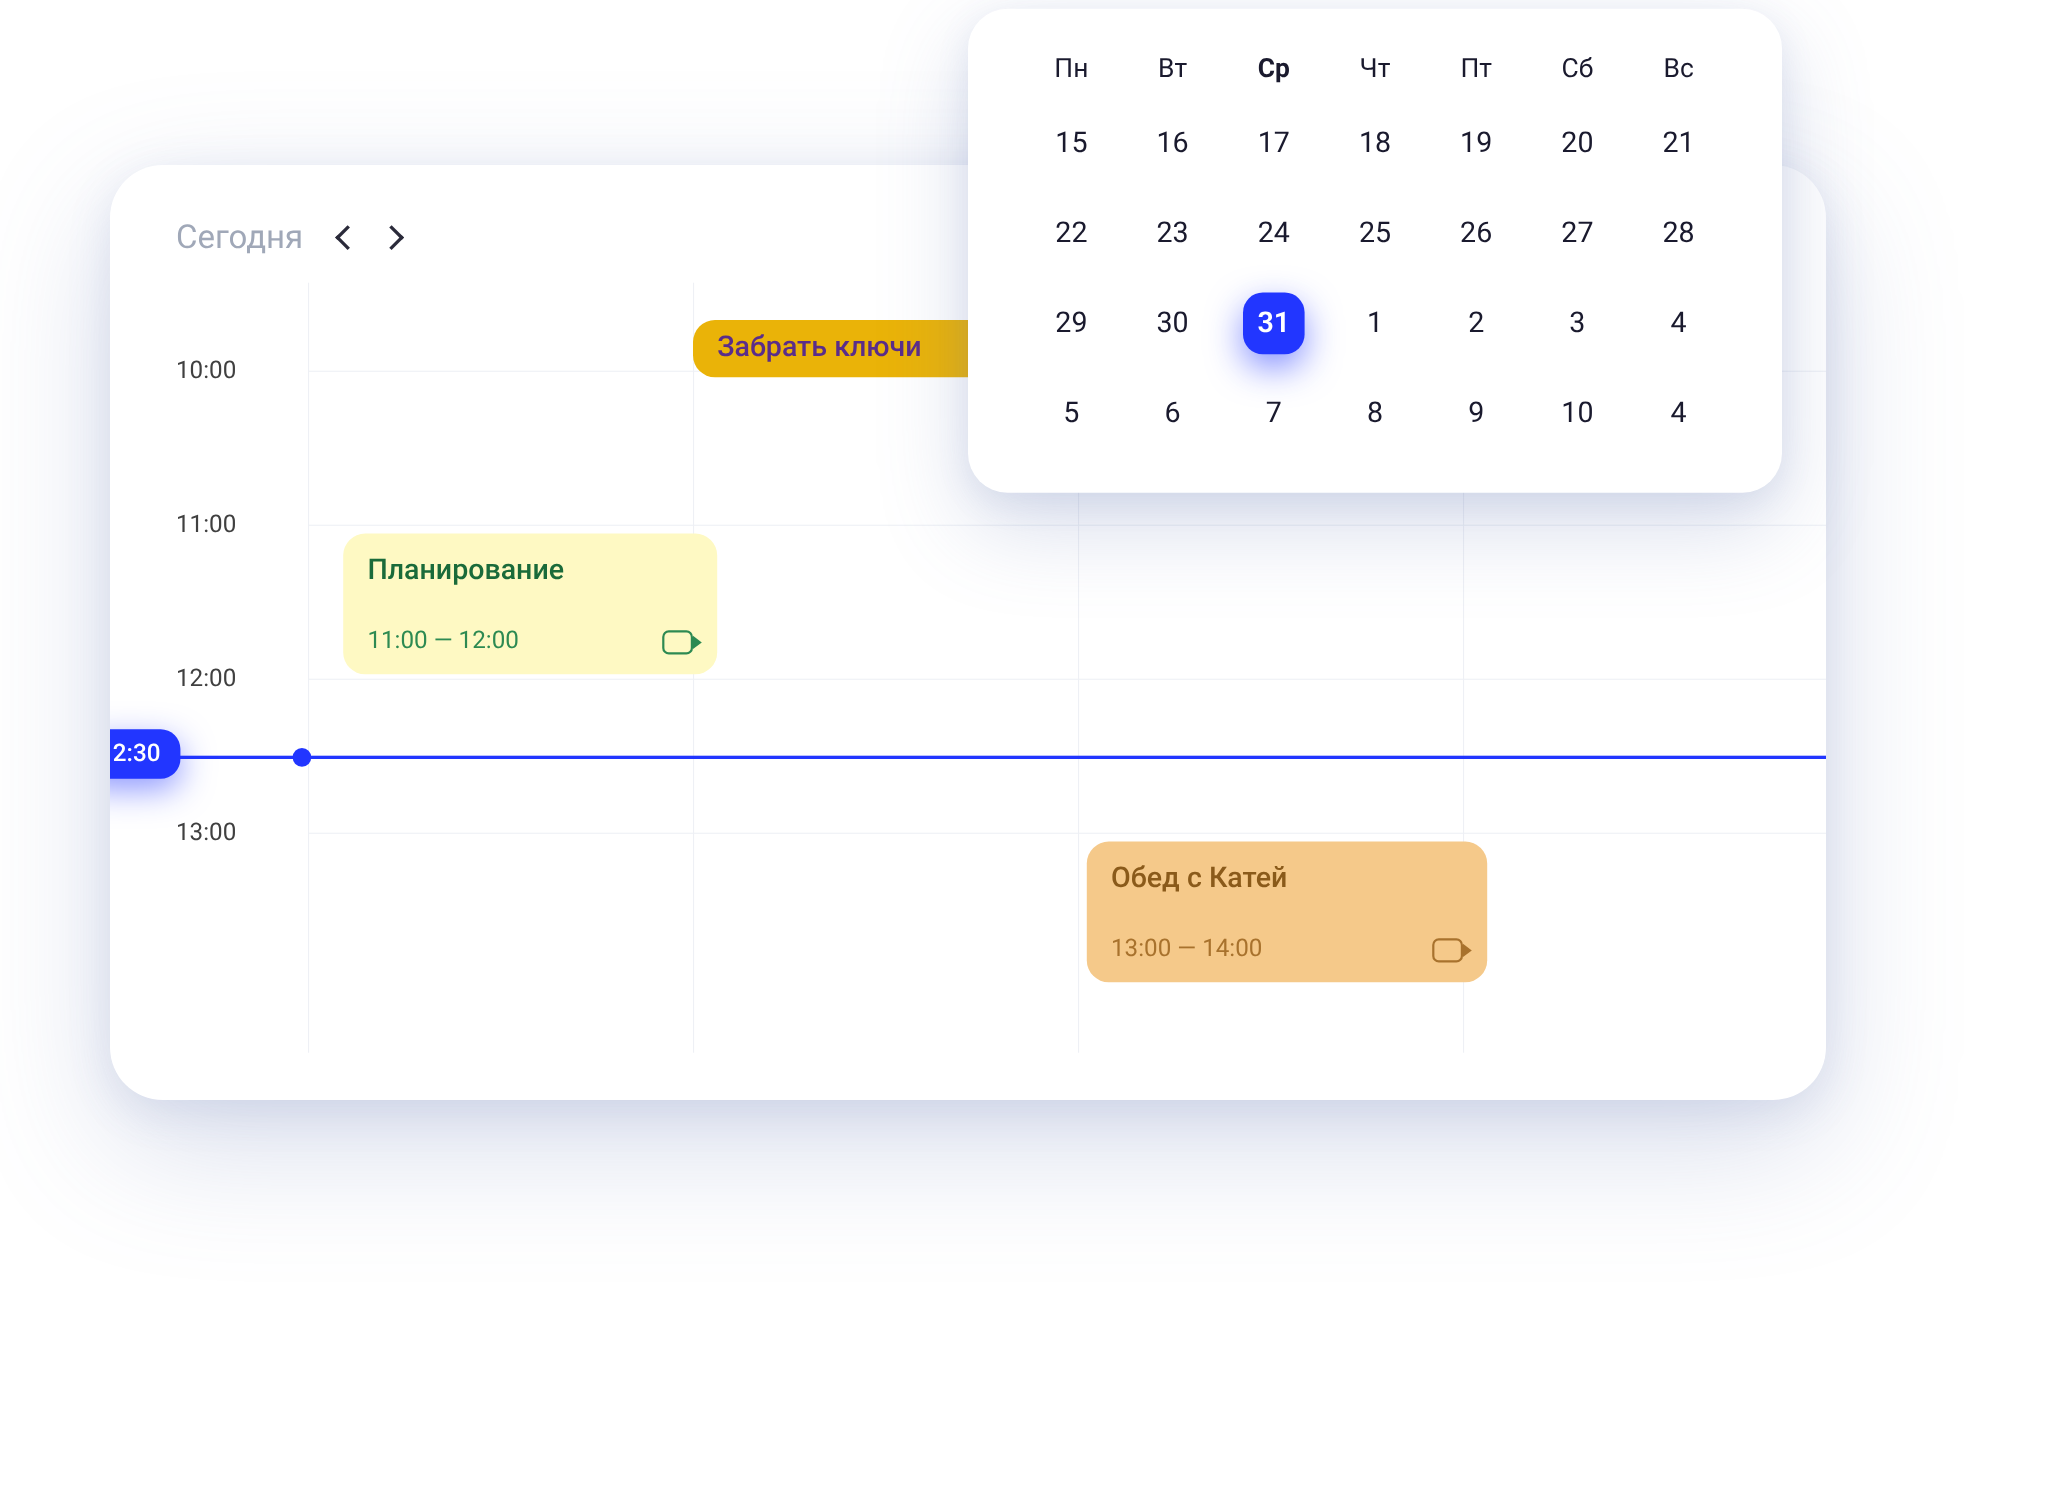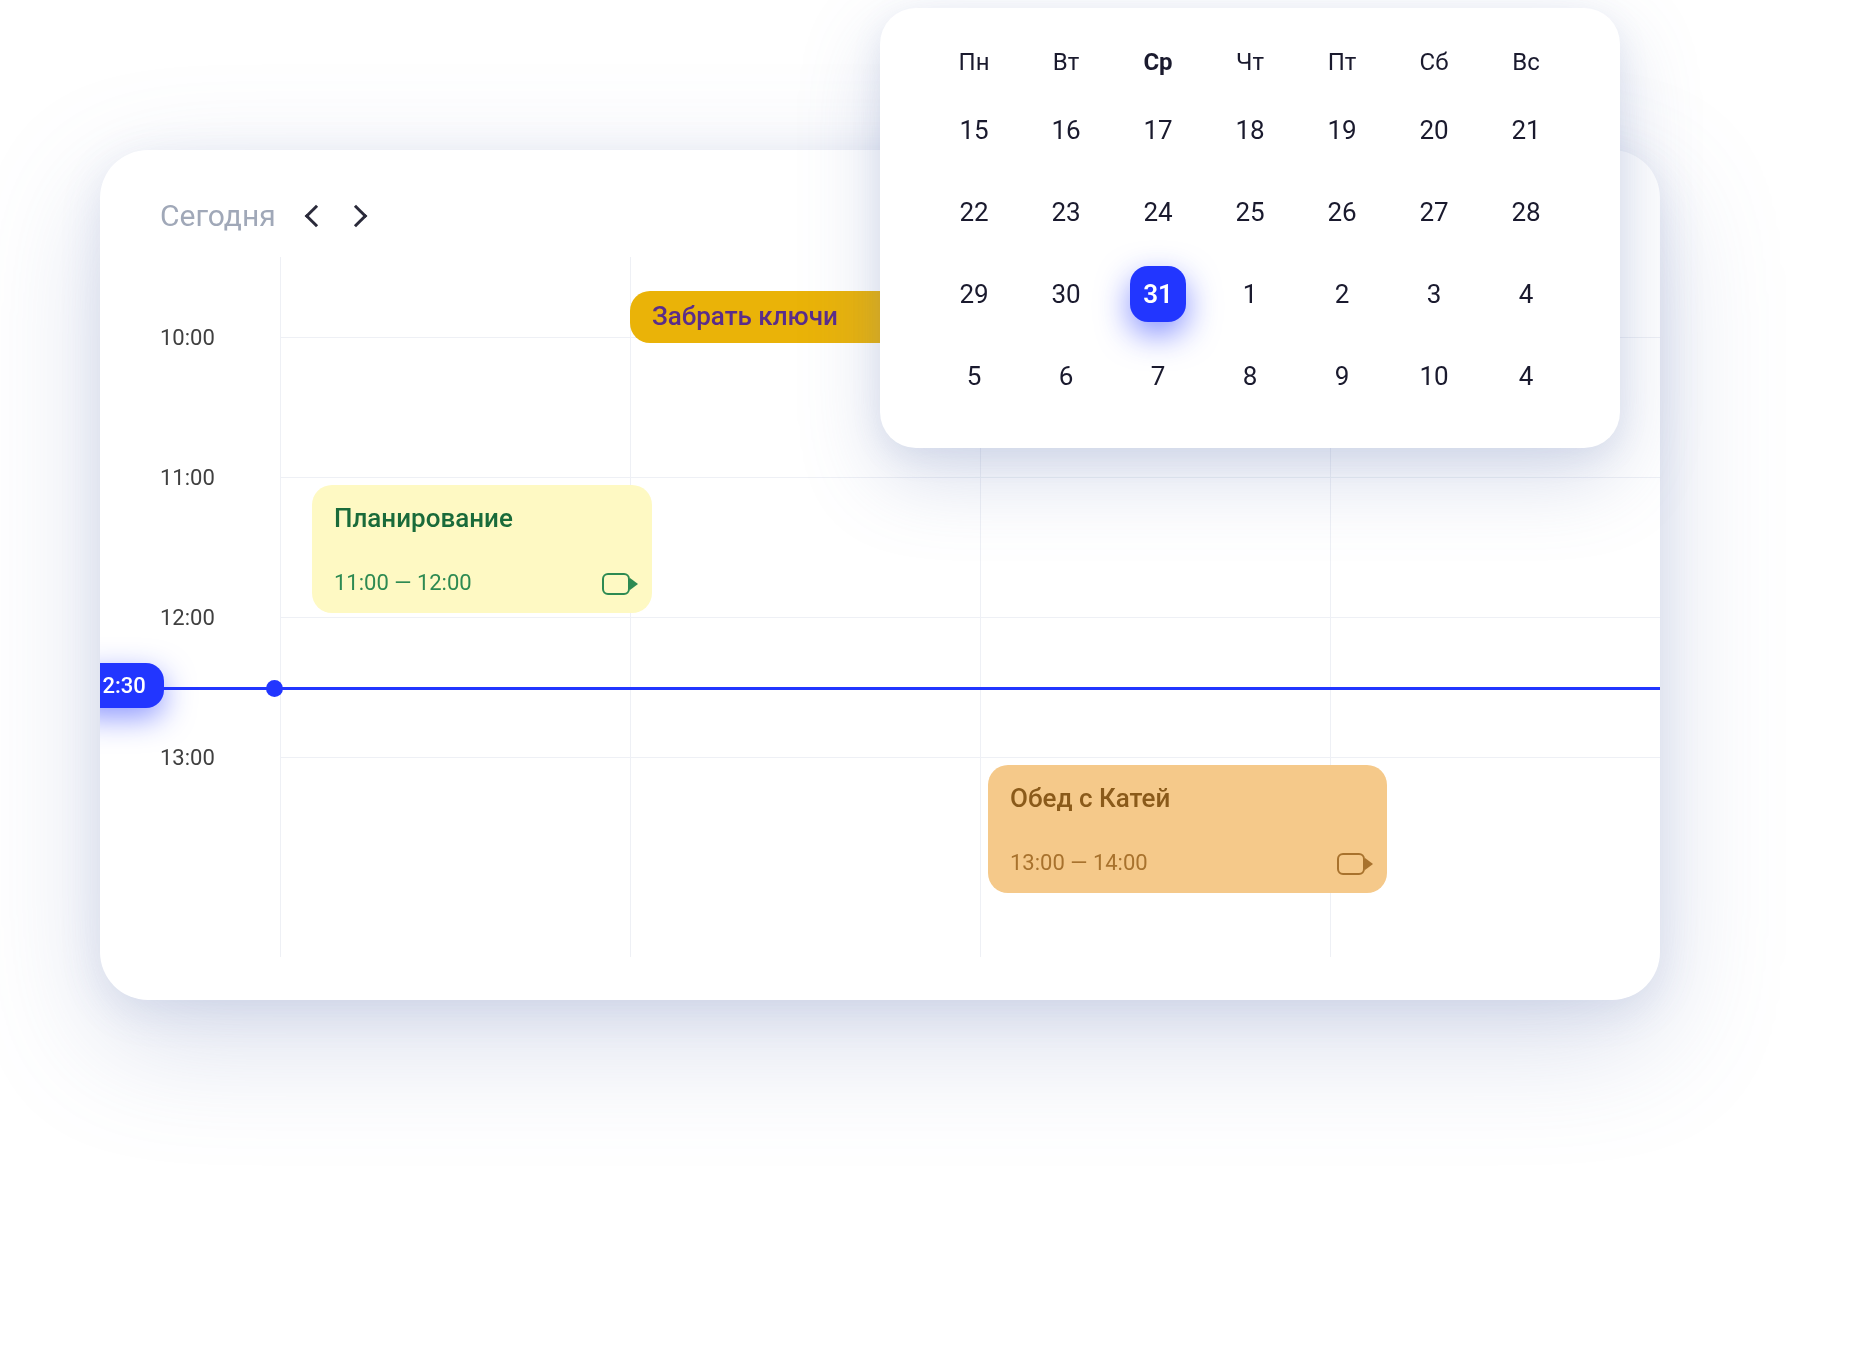--- a/index.html
+++ b/index.html
@@ -259,21 +259,21 @@
     </div>
 
     <div class="event event-green" style="left:128px; top:228px; width:340px; height:128px;">
       <span class="event-title">Планирование</span>
       <div class="event-time-row">
         <span class="event-time">11:00 — 12:00</span>
         <span class="video-icon"></span>
       </div>
     </div>
 
-    <div class="event event-orange" style="left:828px; top:508px; width:399px; height:128px;">
+    <div class="event event-orange" style="left:828px; top:508px; width:364px; height:128px;">
       <span class="event-title">Обед с Катей</span>
       <div class="event-time-row">
         <span class="event-time">13:00 — 14:00</span>
         <span class="video-icon"></span>
       </div>
     </div>
 
     <div class="now-indicator" style="top:430px">
       <div class="now-dot"></div>
       <div class="now-badge">12:30</div>

